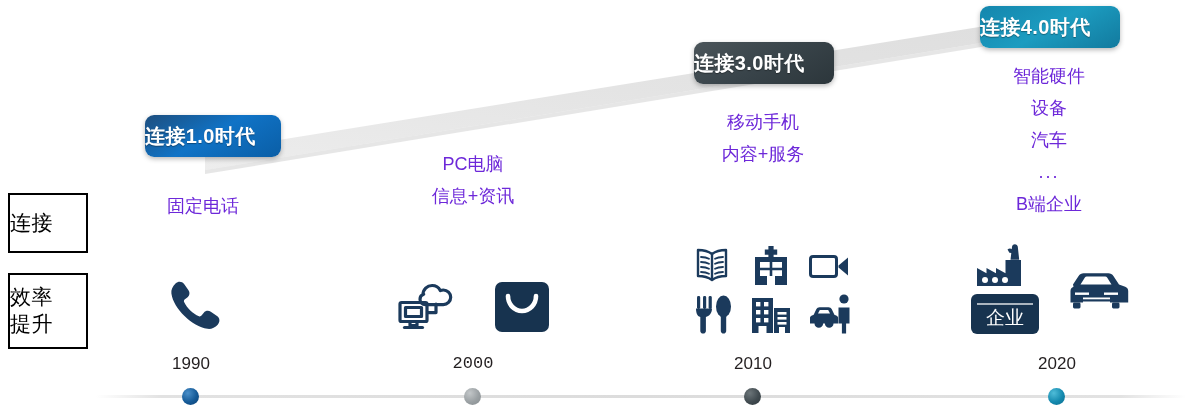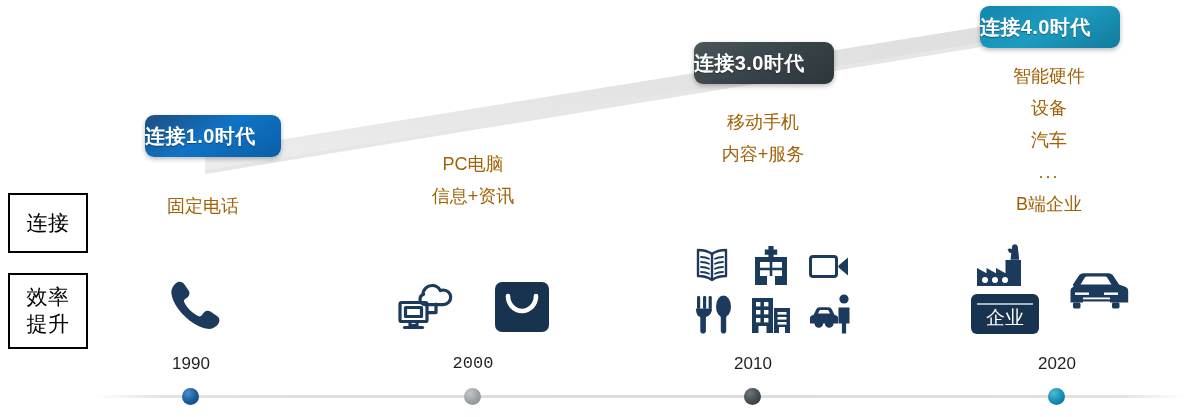--- a/index.html
+++ b/index.html
@@ -20,21 +20,21 @@
   }
 
   
   .cat-box {
     position: absolute;
     box-sizing: border-box;
     border: 2px solid #000000;
     background: #ffffff;
     display: flex;
     flex-direction: column;
-    align-items: center;
+    align-items: flex-start;
     justify-content: center;
     font-size: 21px;
     line-height: 1.28;
     color: #000000;
     letter-spacing: 0.5px;
   }
   #cat-connect { left: 8px; top: 193px; width: 80px; height: 60px; }
   #cat-efficiency { left: 8px; top: 273px; width: 80px; height: 76px; }
 
   
@@ -77,21 +77,21 @@
   #badge-4 {
     left: 980px; top: 6px; width: 140px; height: 42px;
     background: linear-gradient(150deg, #1486ad 0%, #1c9cc0 50%, #127a9e 100%);
   }
 
   
   .col-desc {
     position: absolute;
     text-align: center;
     font-size: 18px;
-    color: #a16207;
+    color: #6d28d9;
     line-height: 1.78;
   }
   #desc-1 { left: 122px; top: 190px; width: 162px; }
   #desc-2 { left: 392px; top: 148px; width: 162px; }
   #desc-3 { left: 682px; top: 106px; width: 162px; }
   #desc-4 { left: 968px; top: 60px; width: 162px; }
   .col-desc .dots { letter-spacing: 2px; }
 
   
   .icon-cluster {

